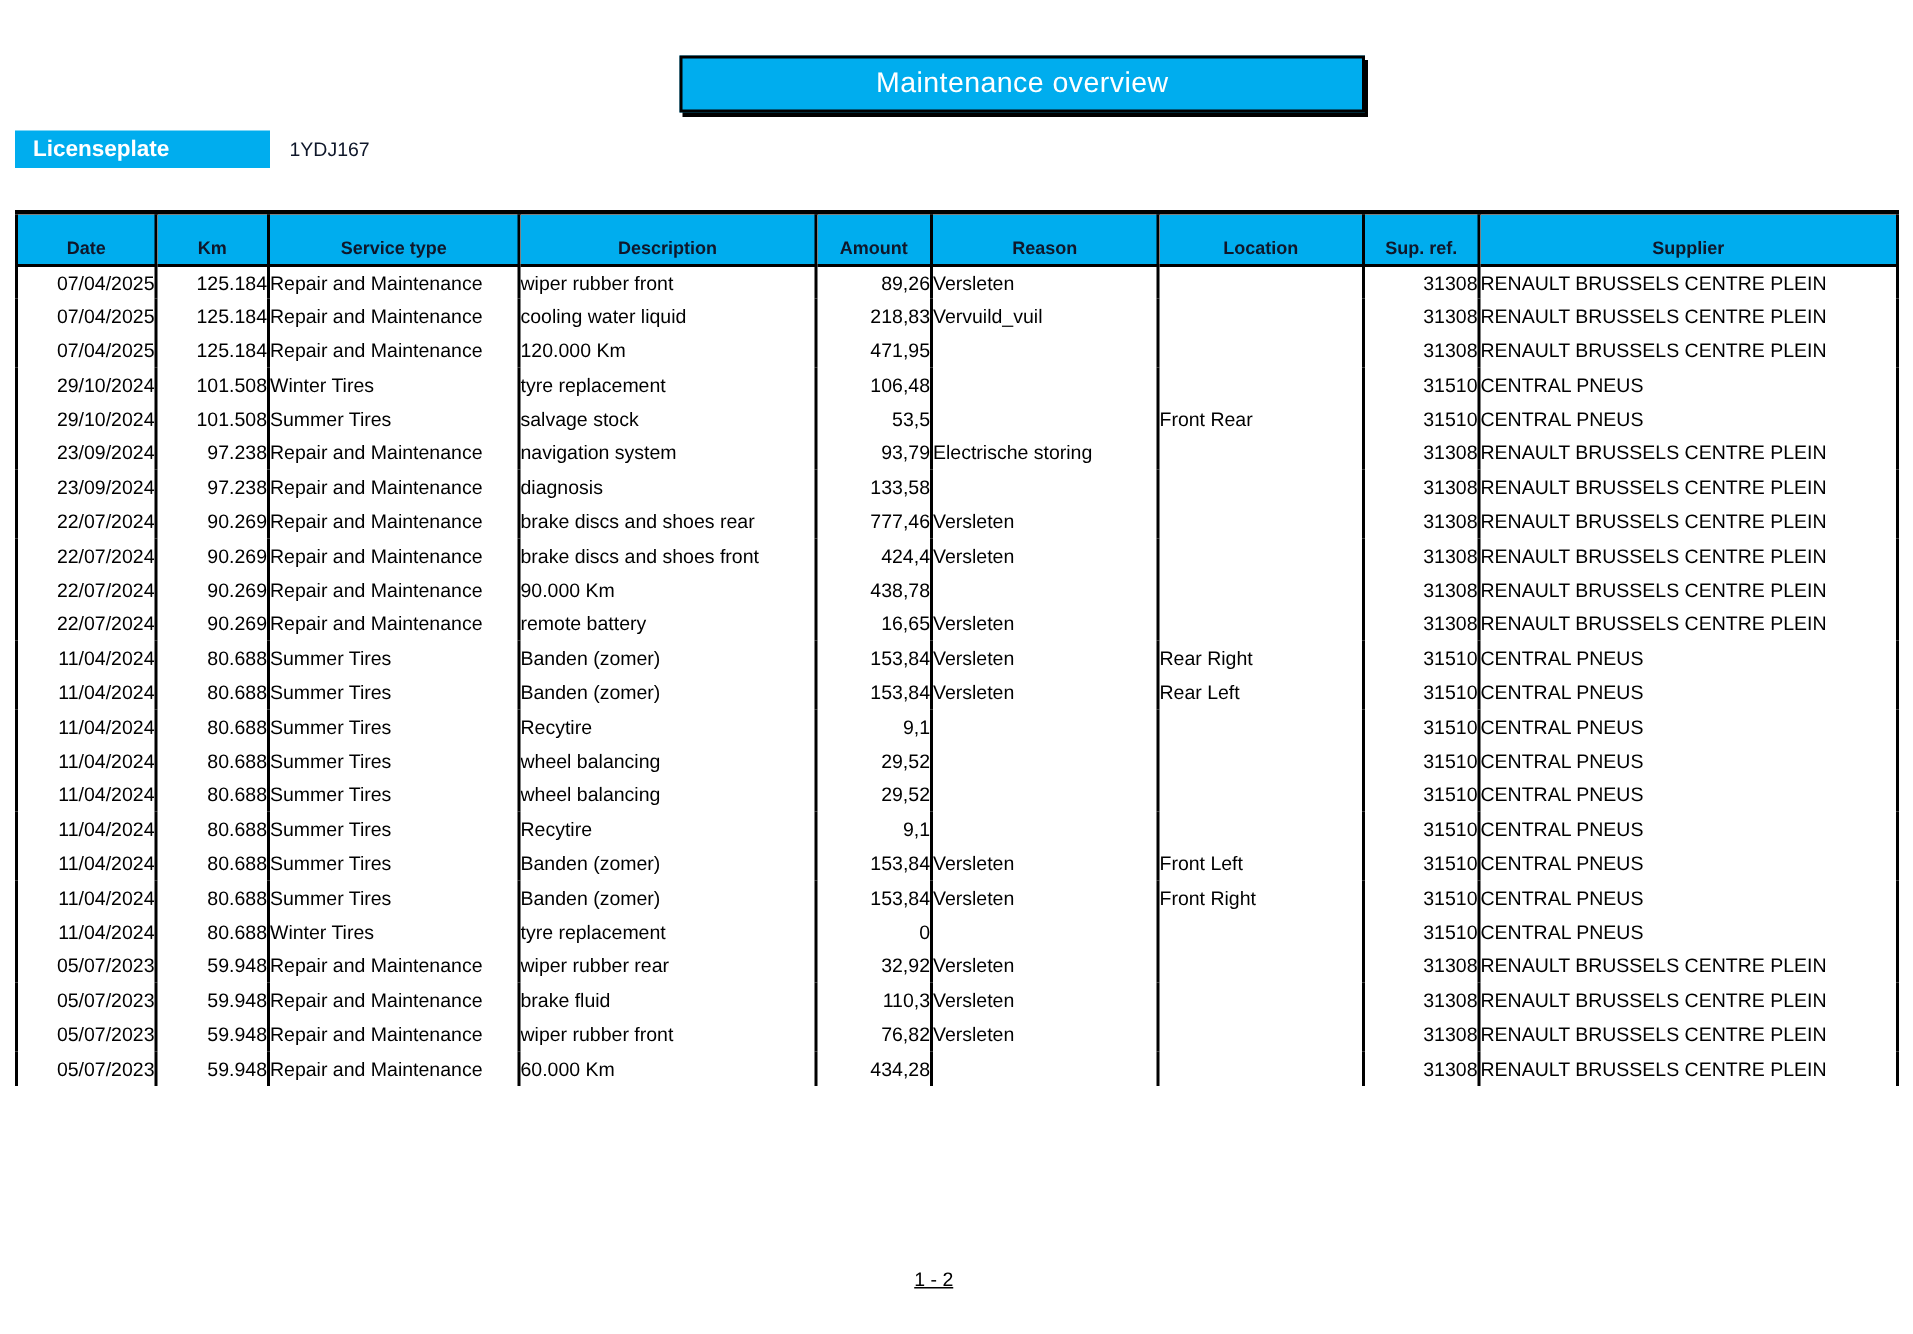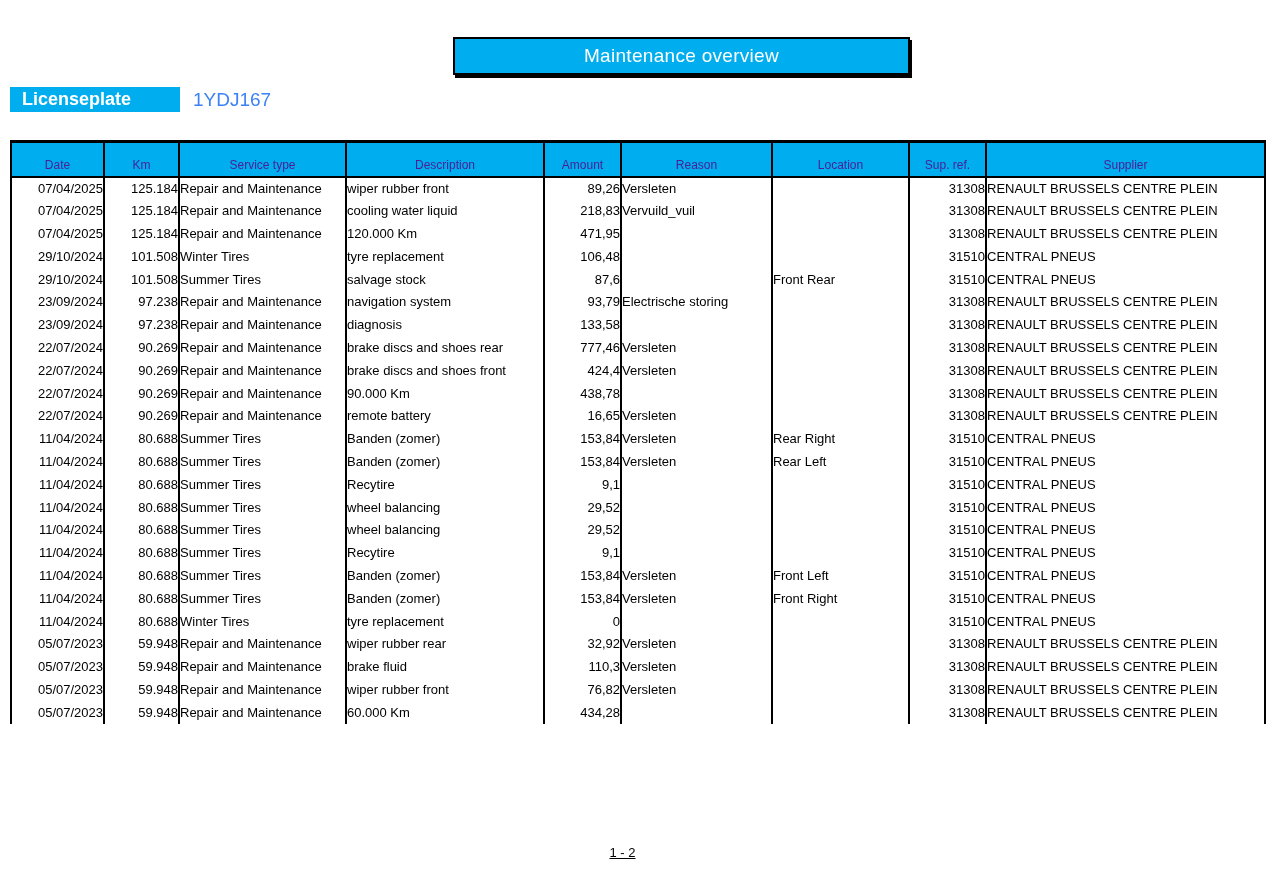--- a/index.html
+++ b/index.html
@@ -34,29 +34,29 @@
   .plate-box {
     position: absolute;
     left: 10px; top: 87px;
     width: 170px; height: 25px;
     background: var(--accent);
     display: flex; align-items: center;
     padding-left: 12px;
   }
   .plate-box span {
     color: #fff;
-    font-size: 18px;
+    font-size: 15px;
     font-weight: bold;
   }
   .plate-value {
     position: absolute;
     left: 193px; top: 87px;
     height: 25px; line-height: 25px;
-    font-size: 19px;
-    color: #3b82f6;
+    font-size: 13px;
+    color: #0f172a;
   }
   table.report {
     position: absolute;
     left: 10px; top: 140px;
     width: 1254px;
     border-collapse: collapse;
     table-layout: fixed;
     border-left: 2px solid #000;
     border-right: 2px solid #000;
     border-top: 3px solid #000;
@@ -67,22 +67,22 @@
   col.c1 { width: 75px; }
   col.c2 { width: 167px; }
   col.c3 { width: 198px; }
   col.c4 { width: 77px; }
   col.c5 { width: 151px; }
   col.c6 { width: 137px; }
   col.c7 { width: 77px; }
   col.c8 { width: 279px; }
   table.report thead th {
     background: var(--accent);
-    color: #4c1d95;
-    font-weight: normal;
+    color: #0f172a;
+    font-weight: bold;
     font-size: 12px;
     height: 35px;
     vertical-align: bottom;
     text-align: center;
     padding: 0 2px 4px 2px;
     border-left: 2px solid #000;
     border-bottom: 2px solid #000;
     overflow: hidden;
     white-space: nowrap;
   }
@@ -192,21 +192,21 @@
           <td class="al"></td>
           <td class="al"></td>
           <td class="ar">31510</td>
           <td class="al">CENTRAL PNEUS</td>
         </tr>
         <tr>
           <td class="ar">29/10/2024</td>
           <td class="ar">101.508</td>
           <td class="al">Summer Tires</td>
           <td class="al">salvage stock</td>
-          <td class="ar">87,6</td>
+          <td class="ar">53,5</td>
           <td class="al"></td>
           <td class="al">Front Rear</td>
           <td class="ar">31510</td>
           <td class="al">CENTRAL PNEUS</td>
         </tr>
         <tr>
           <td class="ar">23/09/2024</td>
           <td class="ar">97.238</td>
           <td class="al">Repair and Maintenance</td>
           <td class="al">navigation system</td>

